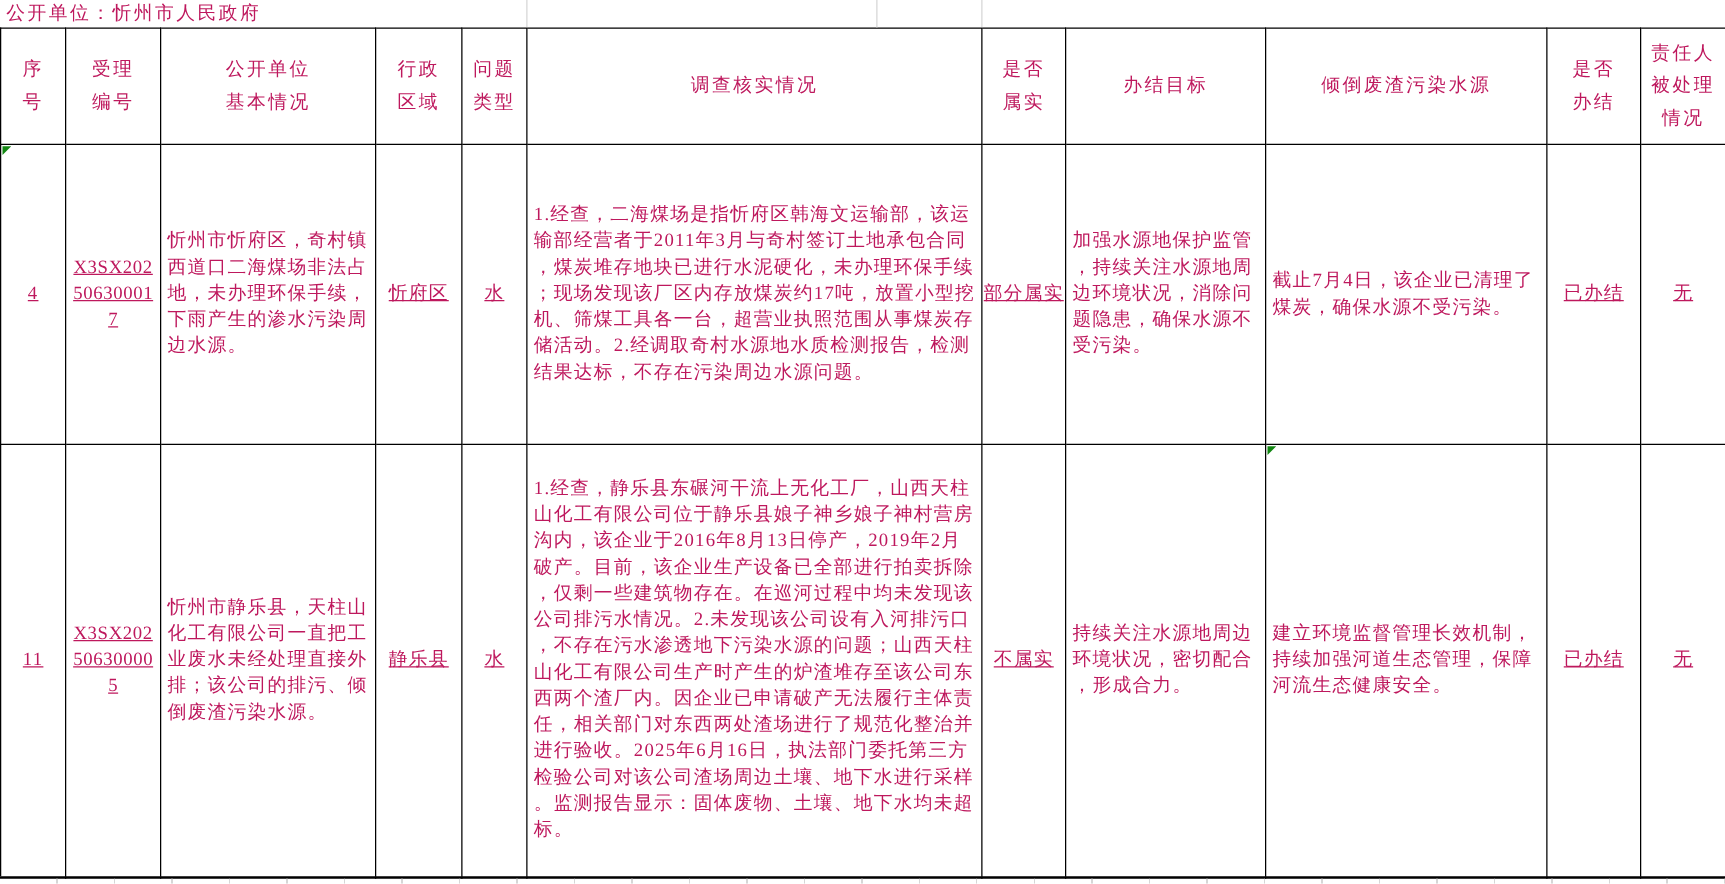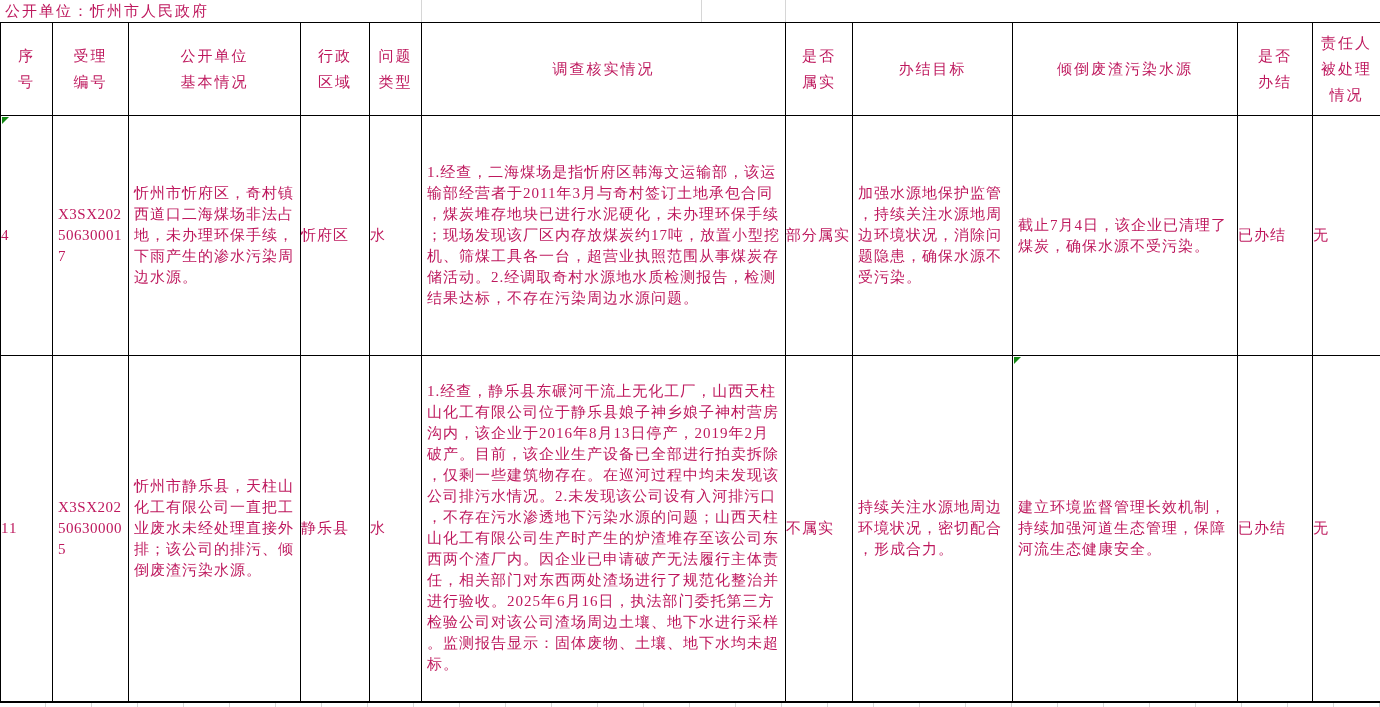--- a/index.html
+++ b/index.html
@@ -26,21 +26,21 @@
     border:1px solid #000; border-bottom:2px solid #000;
   }
   table.doc th, table.doc td {
     border:1px solid #000; vertical-align:middle;
     font-size:15px; font-weight:normal; overflow:hidden;
   }
   tr.hrow { height:93px; }
   tr.r1 { height:240px; }
   tr.r2 { height:346px; }
   th.hc { text-align:center; white-space:pre-line; line-height:26px; letter-spacing:2px; }
-  td.cc { letter-spacing:1px; line-height:21px; }
+  td.cc { text-align:center; letter-spacing:1px; line-height:21px;text-decoration:underline; }
   td.cl {
     text-align:left; padding:0 5px; letter-spacing:1px; line-height:21px;
     word-break:break-all; line-break:anywhere;
   }
   td.code { word-break:break-all; line-break:anywhere; letter-spacing:0.5px; padding:0 5px; }
   td.rel { position:relative; }
   .marker {
     position:absolute; top:1px; left:1px; width:0; height:0;
     border-top:7px solid #128712; border-right:7px solid transparent;
   }

